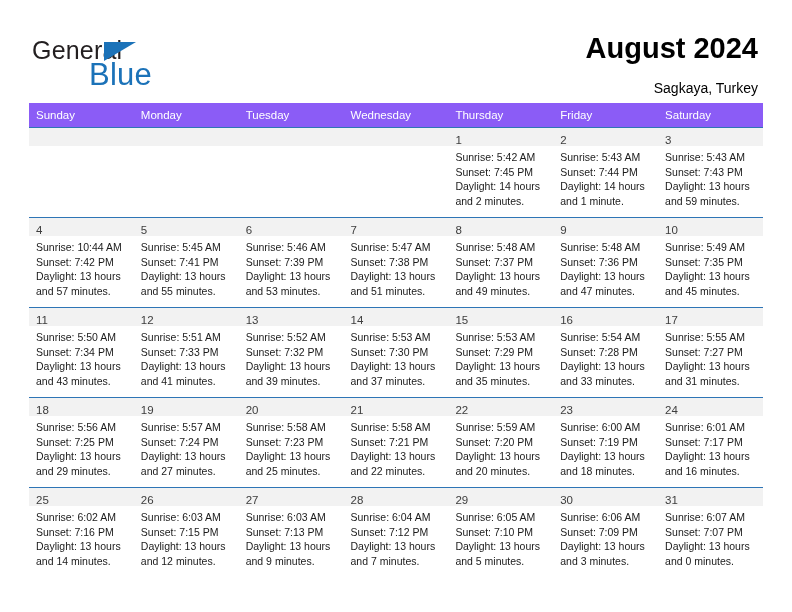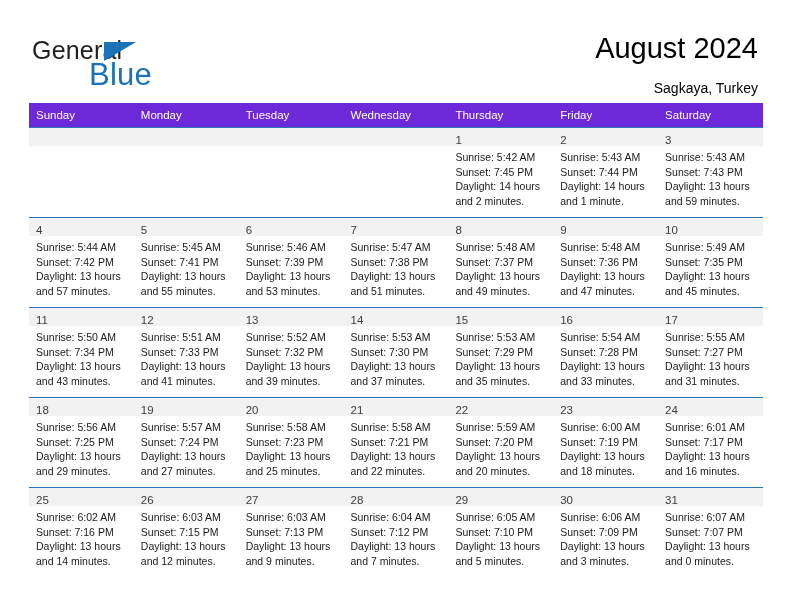--- a/index.html
+++ b/index.html
@@ -69,40 +69,41 @@
     position: absolute;
     right: 34px;
     top: 30px;
     text-align: right;
   }
   .cal-title {
     font-size: 29px;
     color: #000000;
     line-height: 36px;
     white-space: nowrap;
+    font-weight: bold;
   }
   .cal-subtitle {
     font-size: 14px;
     color: #000000;
     line-height: 20px;
     margin-top: 12px;
     white-space: nowrap;
   }
 
   
   .calendar {
     position: absolute;
     left: 29px;
     top: 103px;
     width: 734px;
     border-collapse: collapse;
     table-layout: fixed;
   }
   .calendar th {
-    background: #6d28d9;
+    background: #8b5cf6;
     color: #ffffff;
     font-size: 11.5px;
     font-weight: normal;
     text-align: left;
     padding: 5px 0 5px 7px;
     height: 14px;
     border: none;
   }
   .calendar td {
     vertical-align: top;
@@ -212,21 +213,21 @@
               <div class="cell-line">Sunset: 7:43 PM</div>
               <div class="cell-line">Daylight: 13 hours</div>
               <div class="cell-line">and 59 minutes.</div>
             </div>
           </td>
         </tr>
         <tr>
           <td>
             <div class="daynum-band"><span class="daynum">4</span></div>
             <div class="cell-body">
-              <div class="cell-line">Sunrise: 5:44 AM</div>
+              <div class="cell-line">Sunrise: 10:44 AM</div>
               <div class="cell-line">Sunset: 7:42 PM</div>
               <div class="cell-line">Daylight: 13 hours</div>
               <div class="cell-line">and 57 minutes.</div>
             </div>
           </td>
           <td>
             <div class="daynum-band"><span class="daynum">5</span></div>
             <div class="cell-body">
               <div class="cell-line">Sunrise: 5:45 AM</div>
               <div class="cell-line">Sunset: 7:41 PM</div>

